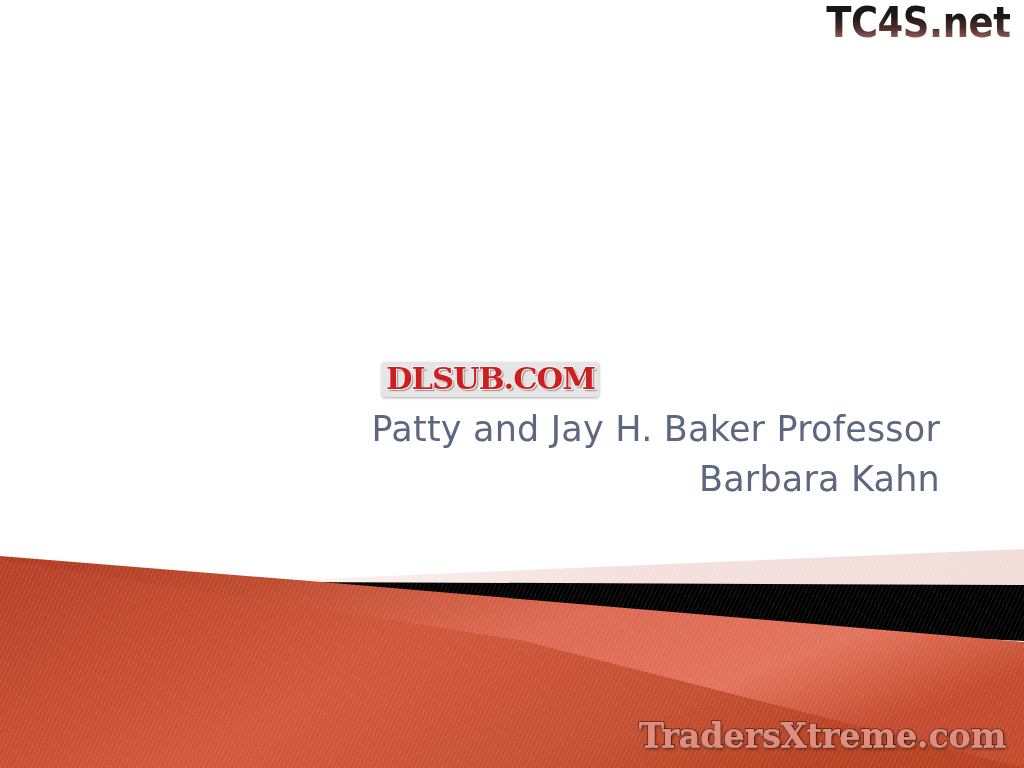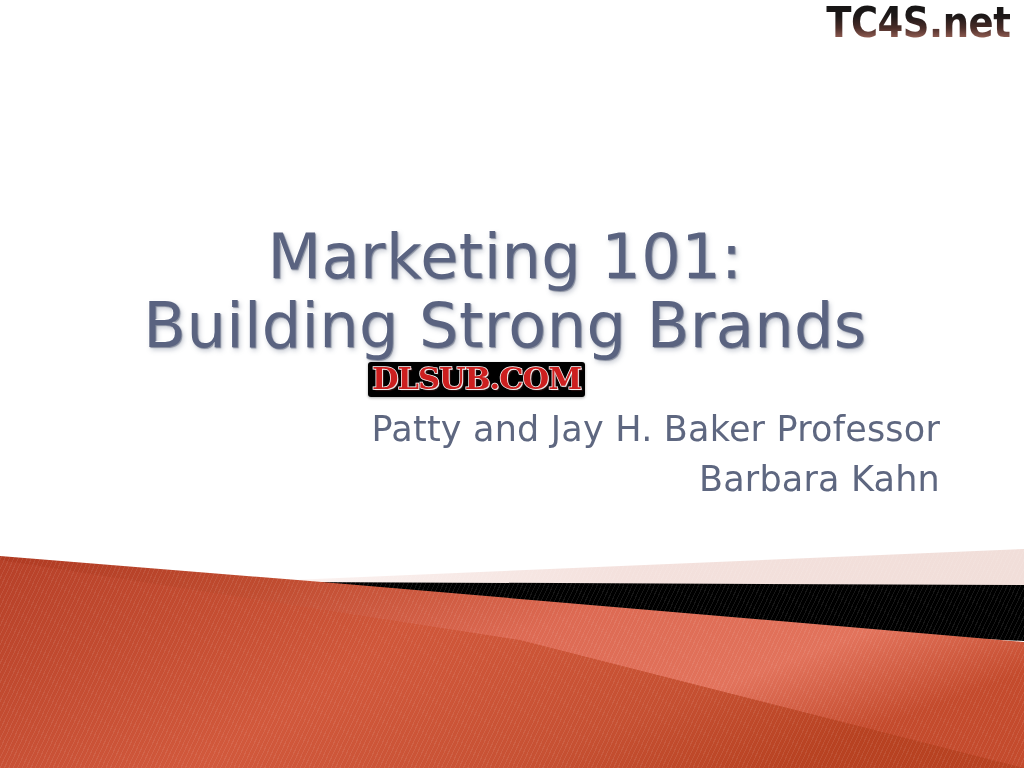--- a/index.html
+++ b/index.html
@@ -66,25 +66,25 @@
     -webkit-background-clip: text;
     background-clip: text;
     color: transparent;
     -webkit-text-fill-color: transparent;
     text-shadow: none;
     white-space: nowrap;
   }
 
   #wm-dlsub {
     position: absolute;
-    left: 368px;
+    left: 382px;
     top: 362px;
     z-index: 10;
     padding: 2px 6px 3px 6px;
-    background: #000000;
+    background: #e5e5e5;
     border-radius: 3px;
     box-shadow: 0 1px 3px rgba(0,0,0,0.33);
     white-space: nowrap;
   }
   #wm-dlsub .txt {
     font-family: "DejaVu Serif", serif;
     font-weight: bold;
     font-size: 30px;
     line-height: 1;
     letter-spacing: -1px;
@@ -190,30 +190,29 @@
 
     <polygon points="296,582 1024,585 1024,641 470,614" fill="#000000"></polygon>
 
     <polygon points="0,556 310,581 1024,642 1024,768 0,768" fill="url(#gradOrange)"></polygon>
 
     <polygon points="0,560 520,640 1024,768 0,768" fill="url(#gradOrangeLow)" opacity="0.82"></polygon>
   </svg>
 
   <div class="stripes"></div>
 
-  <div id="title-block">
-    <div class="line">Marketing 101:</div>
-    <div class="line">Building Strong Brands</div>
-  </div>
 
   <div id="subtitle-block">
     <div class="line">Patty and Jay H. Baker Professor</div>
     <div class="line">Barbara Kahn</div>
   </div>
 
   <div id="wm-tc4s">TC4S.net</div>
 
   <div id="wm-dlsub">
     <span class="txt">DLSUB.COM</span>
   </div>
 
+  <div id="wm-traders">
+    <span class="txt">TradersXtreme.com</span>
+  </div>
 
 </div>
 
 </body></html>

